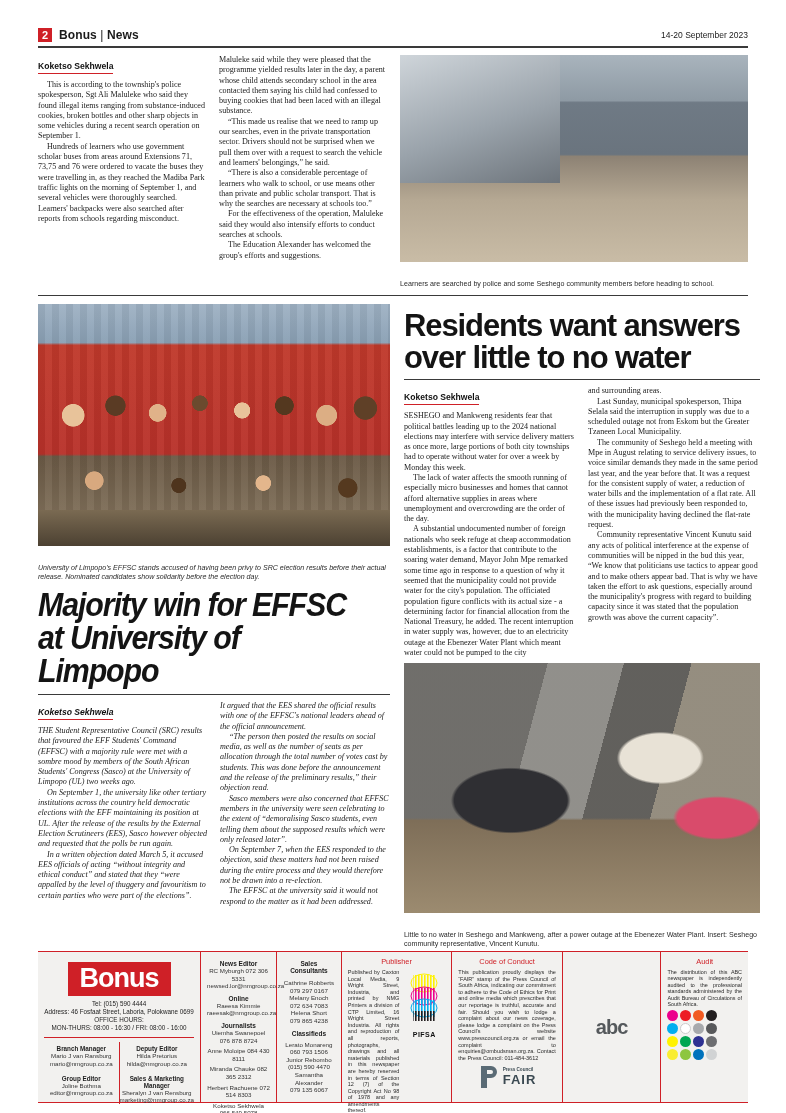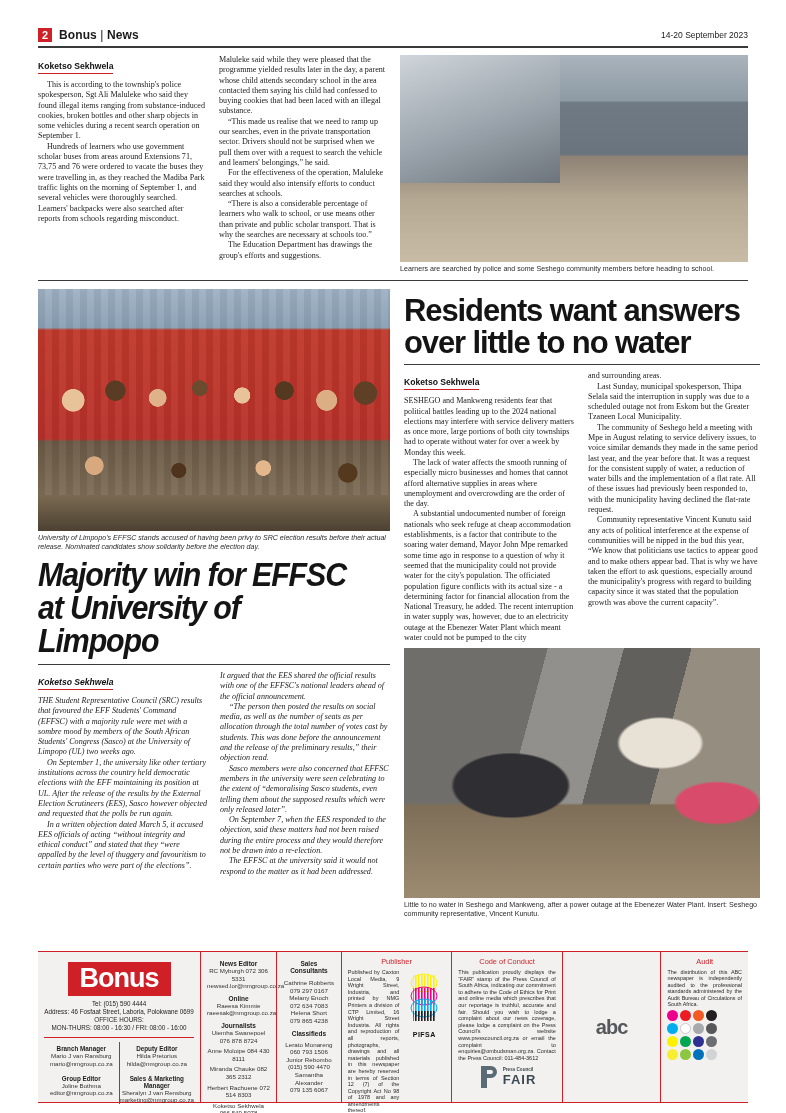--- a/index.html
+++ b/index.html
@@ -52,21 +52,21 @@
   .col p.first { text-indent: 0; }
 
   
   .art1 { display: flex; gap: 12px; margin-top: 7px; }
   .art1 .col { width: 171px; }
   .art1 .photo-wrap { width: 352px; }
 
   .photo { background: #b9c0c6; position: relative; overflow: hidden; }
   .caption {
     font-family: "Liberation Sans", sans-serif; font-size: 7.1px;
-    line-height: 9px; color: #2a2a2a; padding-top: 3px;
+    line-height: 9px; color: #2a2a2a; padding-top: 18px;
   }
 
   
   .ph-bus {
     height: 207px;
     background:
       linear-gradient(180deg,#a9b4bd 0%, #8e9aa4 22%, #6f7a85 23%, #6a747e 48%, #8d8274 49%, #b5a893 70%, #c9bca6 100%);
   }
   .ph-bus::before{
     content:""; position:absolute; left:0; top:0; width:46%; height:62%;
@@ -222,23 +222,23 @@
 
   <div class="art1">
     <div class="col">
       <div class="byline">Koketso Sekhwela</div>
       <p>This is according to the township's police spokesperson, Sgt Ali Maluleke who said they found illegal items ranging from substance-induced cookies, broken bottles and other sharp objects in some vehicles during a recent search operation on September 1.</p>
       <p>Hundreds of learners who use government scholar buses from areas around Extensions 71, 73,75 and 76 were ordered to vacate the buses they were travelling in, as they reached the Madiba Park traffic lights on the morning of September 1, and several vehicles were thoroughly searched. Learners' backpacks were also searched after reports from schools regarding misconduct.</p>
     </div>
     <div class="col">
       <p class="first">Maluleke said while they were pleased that the programme yielded results later in the day, a parent whose child attends secondary school in the area contacted them saying his child had confessed to buying cookies that had been laced with an illegal substance.</p>
       <p>“This made us realise that we need to ramp up our searches, even in the private transportation sector. Drivers should not be surprised when we pull them over with a request to search the vehicle and learners' belongings,” he said.</p>
+      <p>“There is also a considerable percentage of learners who walk to school, or use means other than private and public scholar transport. That is why the searches are necessary at schools too.”</p>
       <p>For the effectiveness of the operation, Maluleke said they would also intensify efforts to conduct searches at schools.</p>
-      <p>“There is also a considerable percentage of learners who walk to school, or use means other than private and public scholar transport. That is why the searches are necessary at schools too.”</p>
-      <p>The Education Department has drawings the group's efforts and suggestions.</p>
+      <p>The Education Alexander has welcomed the group's efforts and suggestions.</p>
     </div>
     <div class="photo-wrap">
       <div class="photo ph-bus"></div>
       <div class="caption">Learners are searched by police and some Seshego community members before heading to school.</div>
     </div>
   </div>
 
   <div class="midrule"></div>
 
   <div class="mid">

